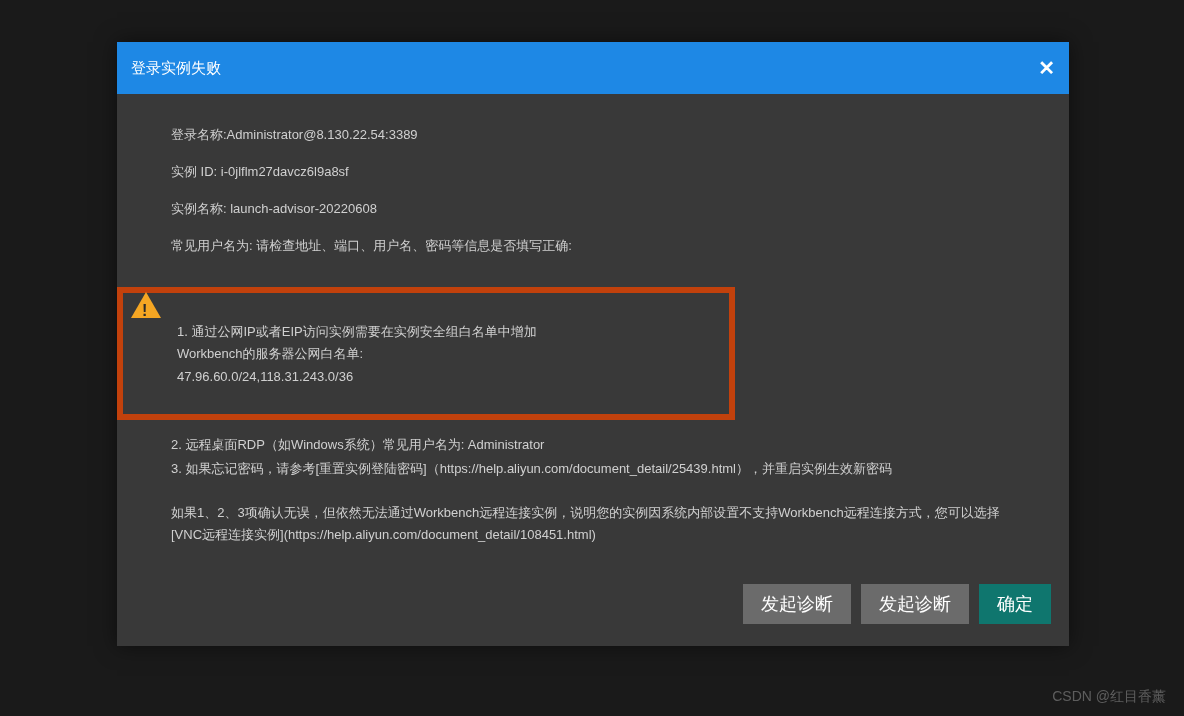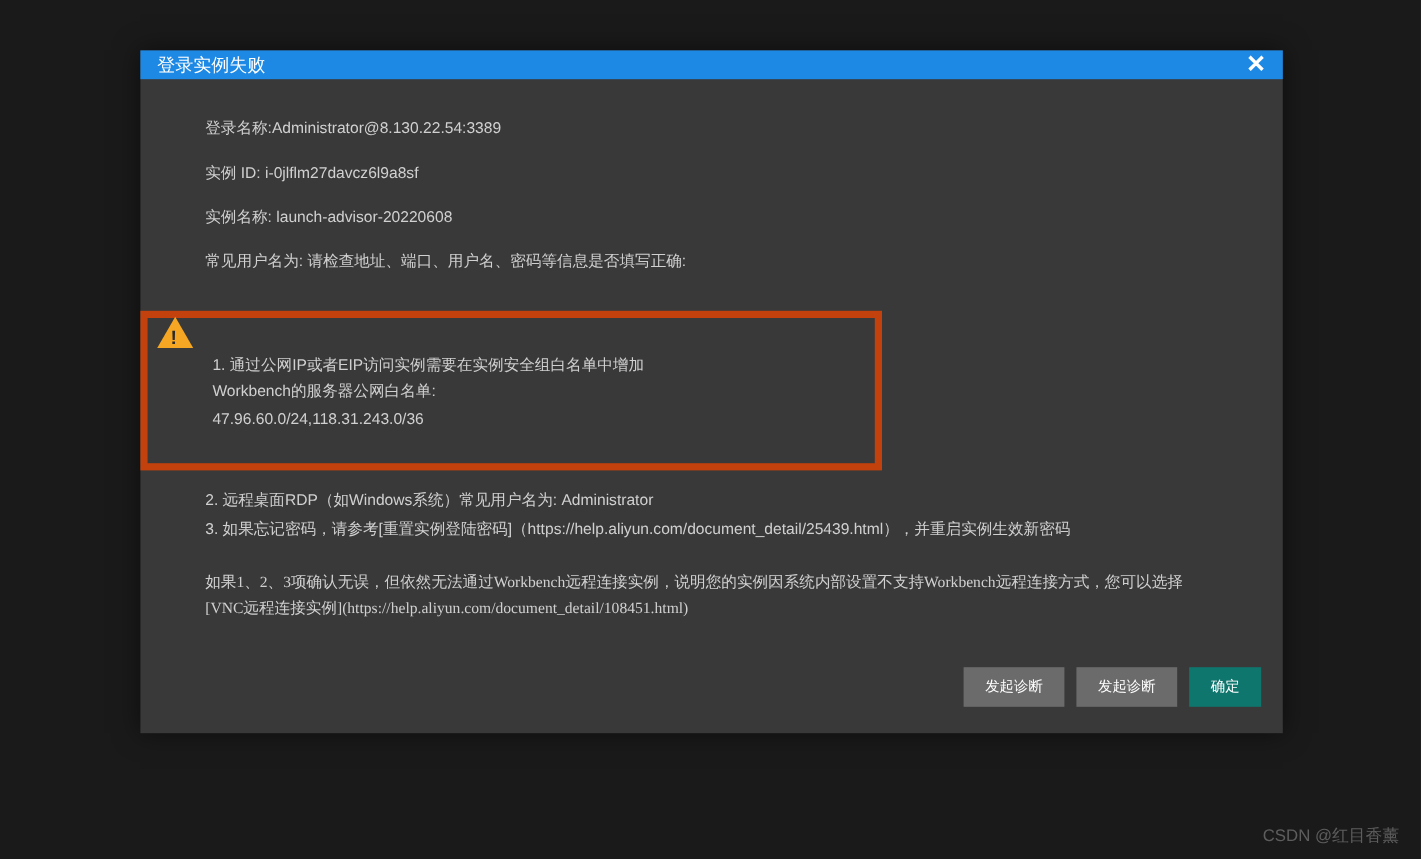--- a/index.html
+++ b/index.html
@@ -18,21 +18,21 @@
     .modal {
       position: absolute;
       top: 42px;
       left: 117px;
       width: 952px;
       background: #393939;
       box-shadow: 0 0 20px rgba(0,0,0,0.5);
     }
     .modal-header {
       background: #1e88e5;
-      height: 24px;
+      height: 52px;
       display: flex;
       align-items: center;
       justify-content: space-between;
       padding: 0 14px;
       color: #fff;
     }
     .modal-title {
       font-size: 15px;
       font-weight: normal;
     }
@@ -79,31 +79,30 @@
       margin-left: -54px;
       margin-right: 280px;
       padding: 28px 20px 26px 54px;
       margin-bottom: 14px;
     }
     .steps-block p {
       margin-bottom: 2px;
     }
     .summary-block {
       margin-top: 22px;
-      font-family: Liberation Serif, serif;
     }
     .modal-footer {
       display: flex;
       justify-content: flex-end;
       gap: 10px;
       padding: 18px 18px 22px 18px;
     }
     .btn {
       padding: 8px 18px;
-      font-size: 12px;
+      font-size: 18px;
       border: none;
       cursor: pointer;
       color: #fff;
       font-family: inherit;
     }
     .btn-gray {
       background: #6b6b6b;
     }
     .btn-blue {
       background: #0f766e;

